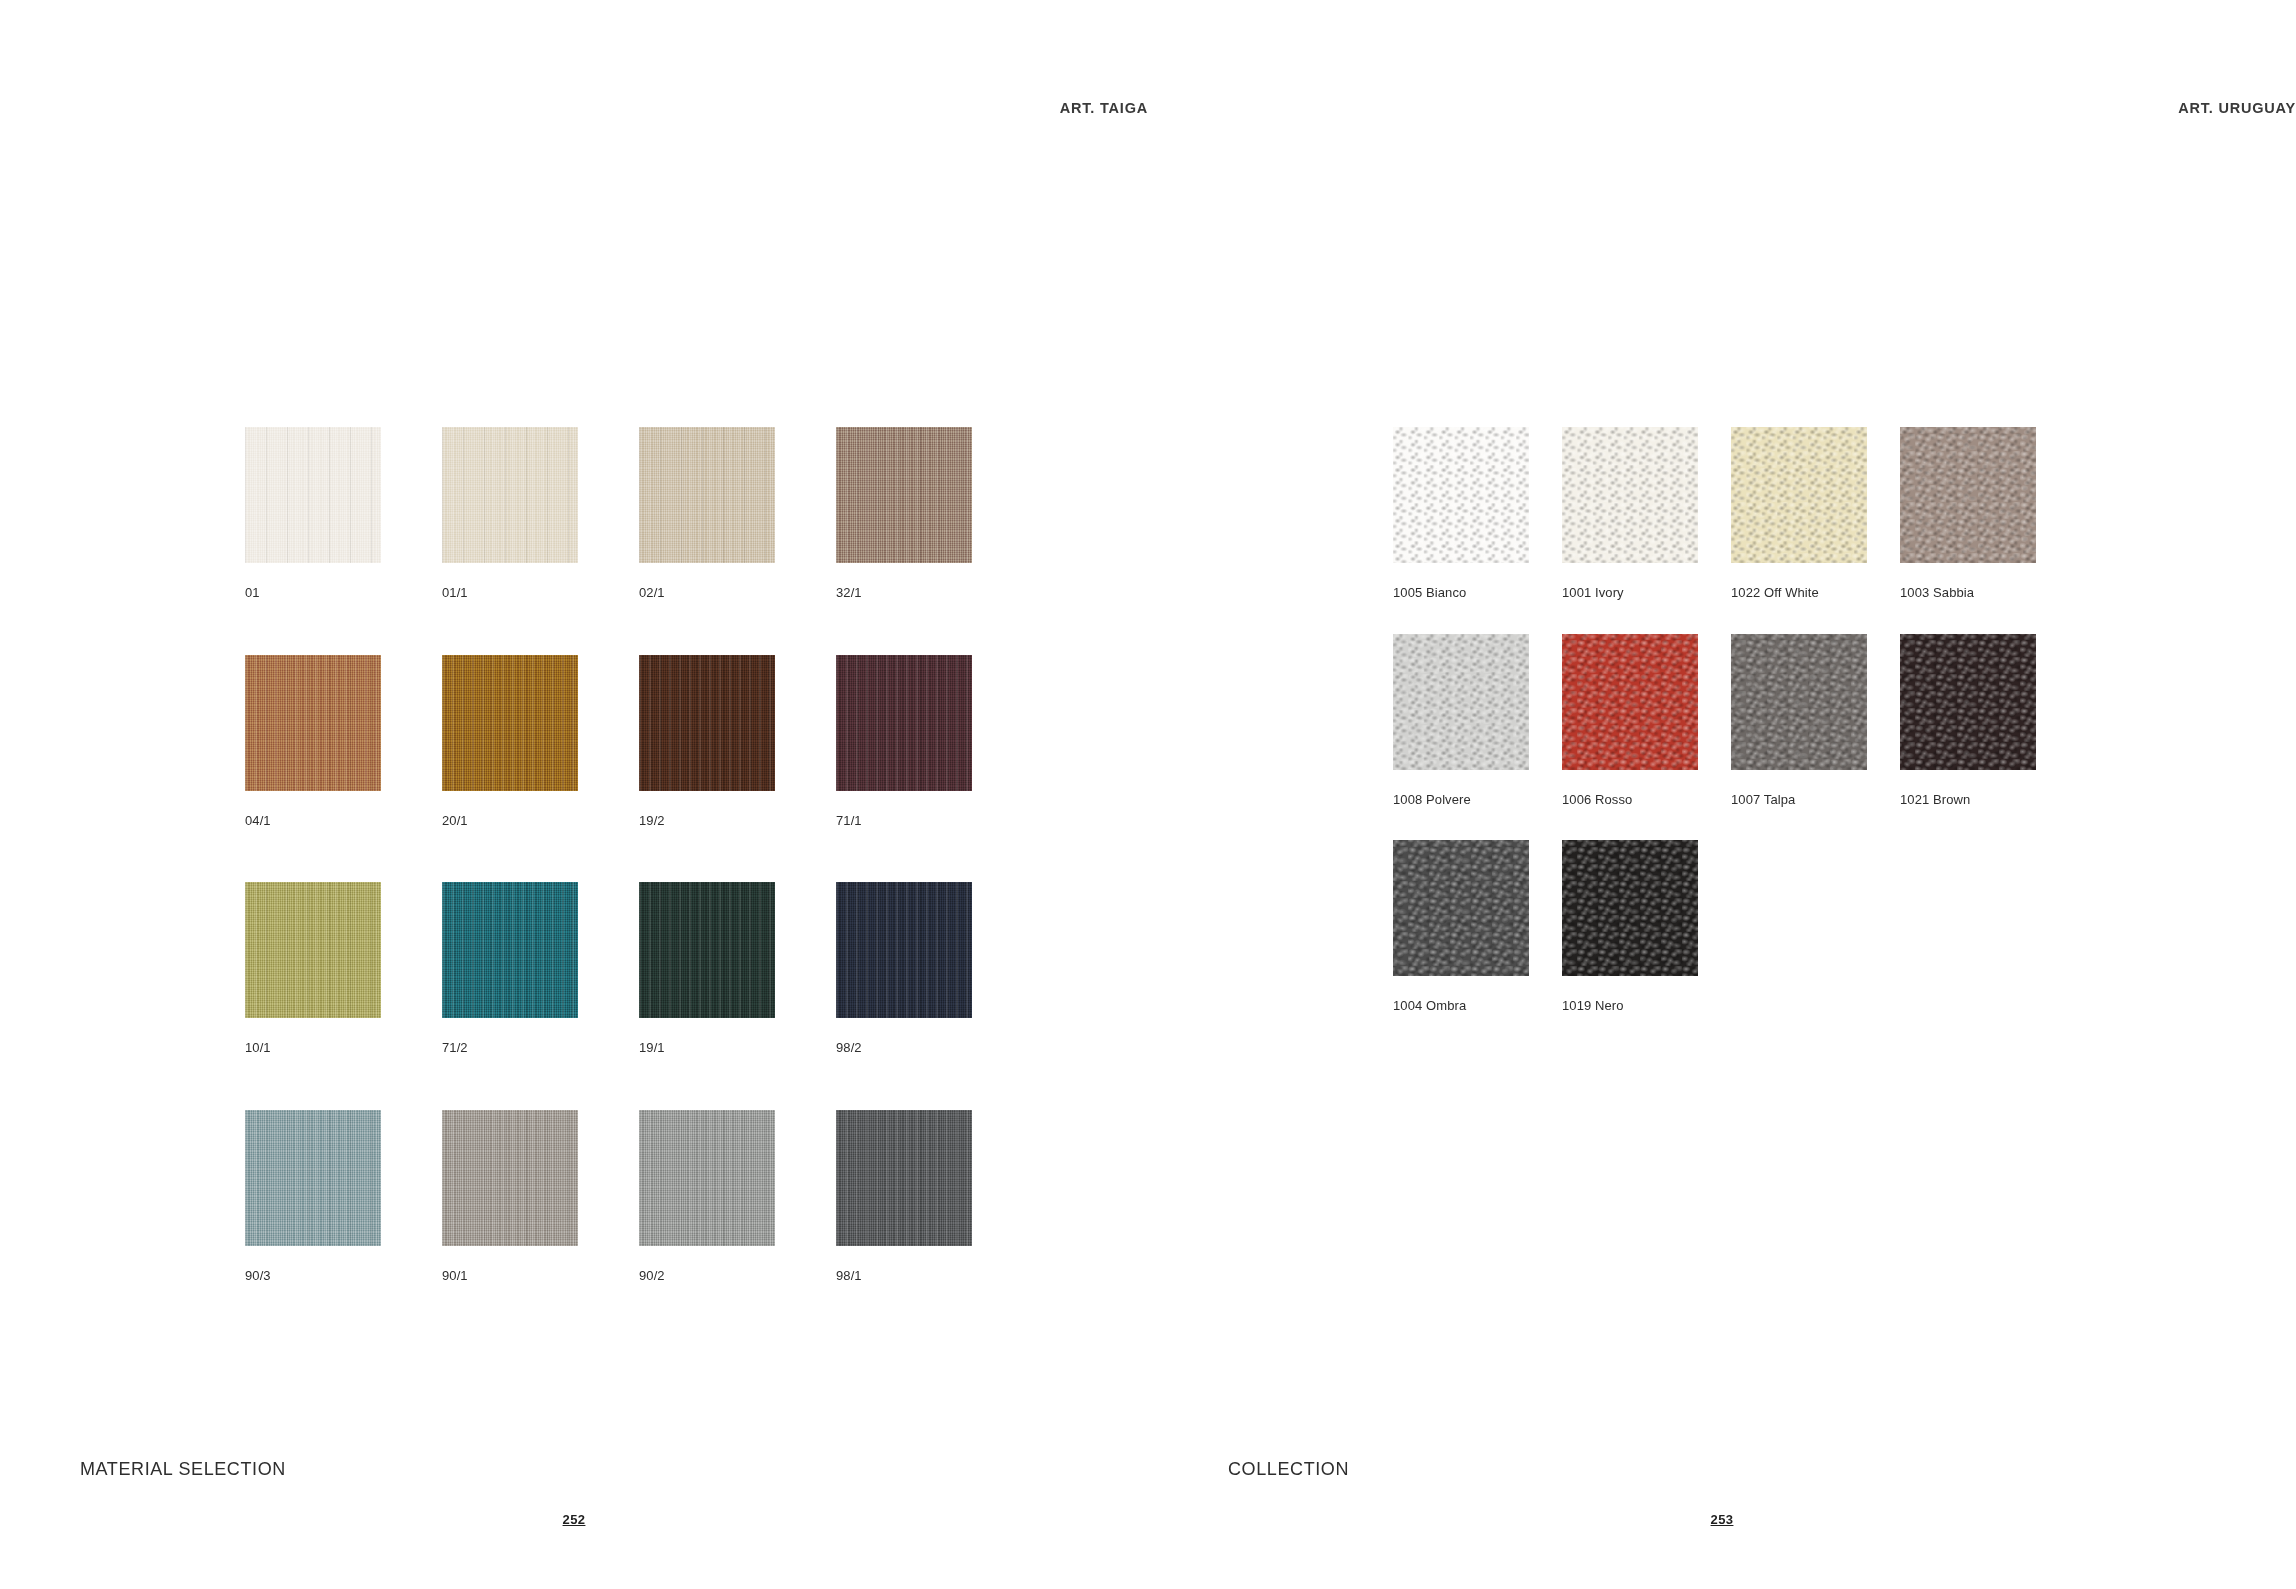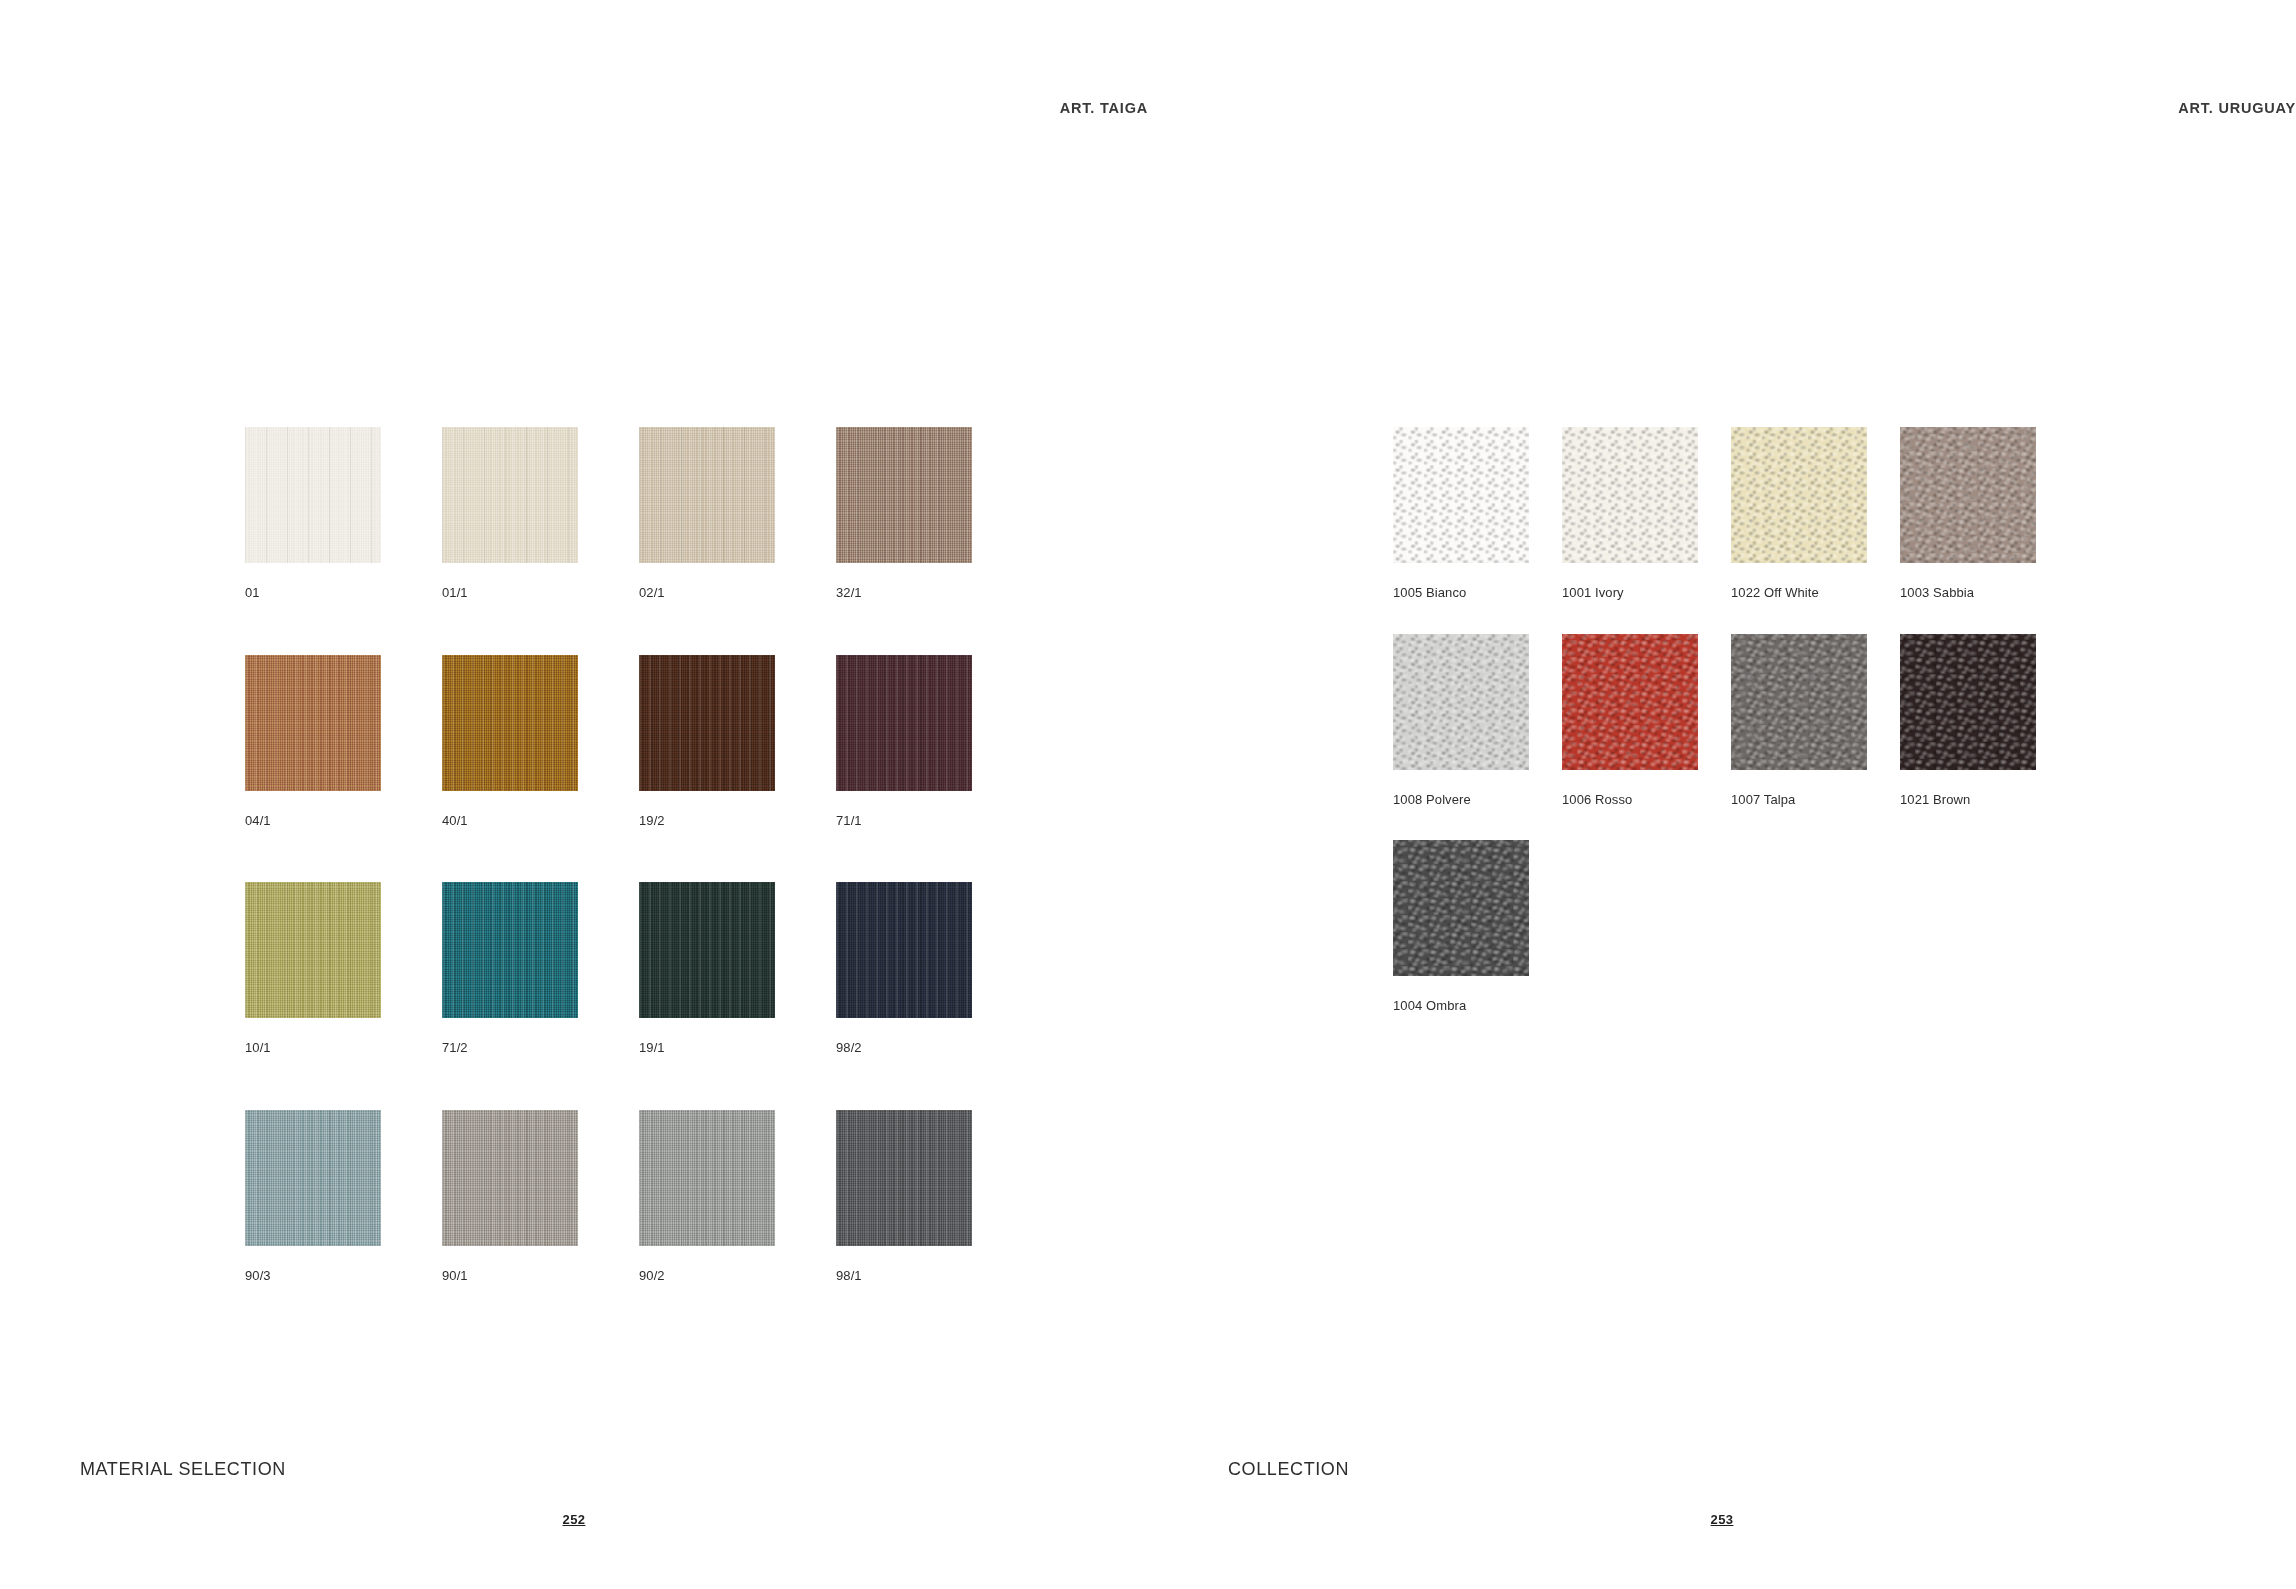--- a/index.html
+++ b/index.html
@@ -187,21 +187,21 @@
         <div class="swatch-cell">
           <div class="swatch textile" style="background-color: rgb(154, 130, 114);"></div>
           <div class="swatch-label">32/1</div>
         </div>
         <div class="swatch-cell">
           <div class="swatch textile" style="background-color: rgb(169, 113, 74);"></div>
           <div class="swatch-label">04/1</div>
         </div>
         <div class="swatch-cell">
           <div class="swatch textile" style="background-color: rgb(150, 103, 31);"></div>
-          <div class="swatch-label">40/1</div>
+          <div class="swatch-label">20/1</div>
         </div>
         <div class="swatch-cell">
           <div class="swatch textile" style="background-color: rgb(74, 42, 28);"></div>
           <div class="swatch-label">19/2</div>
         </div>
         <div class="swatch-cell">
           <div class="swatch textile" style="background-color: rgb(74, 44, 49);"></div>
           <div class="swatch-label">71/1</div>
         </div>
         <div class="swatch-cell">
@@ -277,20 +277,24 @@
           <div class="swatch-label">1007 Talpa</div>
         </div>
         <div class="swatch-cell">
           <div class="swatch leather" style="background-color: rgb(46, 34, 34);"></div>
           <div class="swatch-label">1021 Brown</div>
         </div>
         <div class="swatch-cell">
           <div class="swatch leather" style="background-color: rgb(75, 75, 75);"></div>
           <div class="swatch-label">1004 Ombra</div>
         </div>
+        <div class="swatch-cell">
+          <div class="swatch leather" style="background-color: rgb(34, 32, 31);"></div>
+          <div class="swatch-label">1019 Nero</div>
+        </div>
       </div>
 
     <div class="footer-section">COLLECTION</div>
 
     <div class="folio">253</div>
   </section>
 
 </div>
 
 

